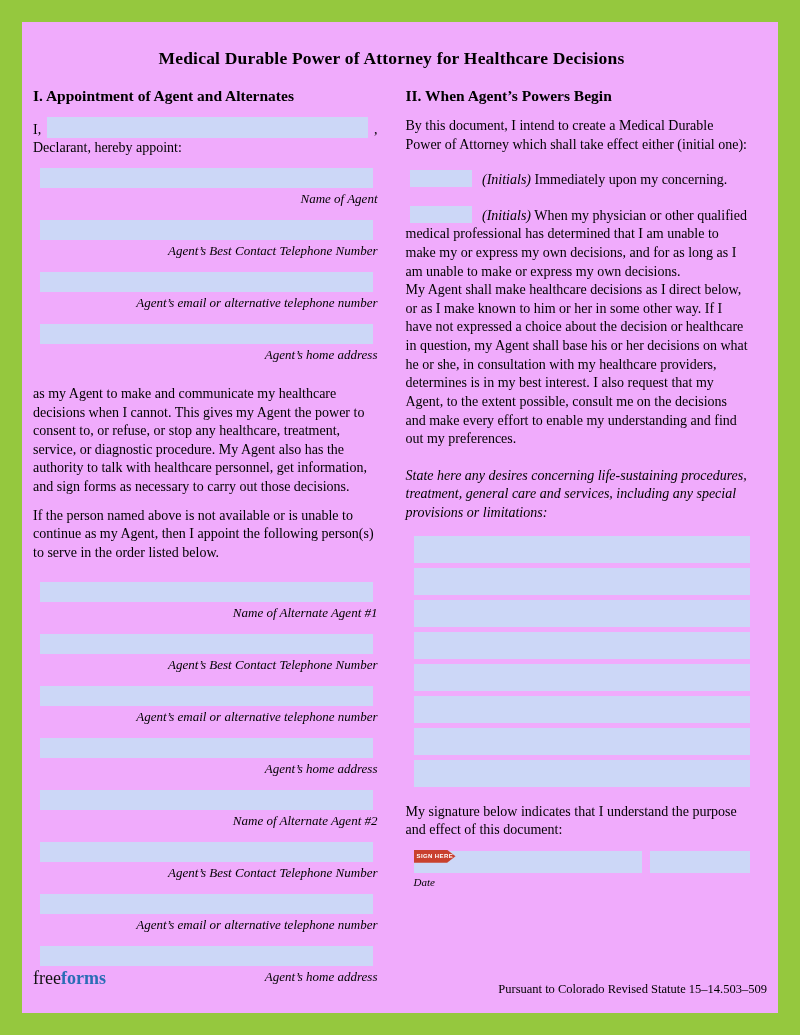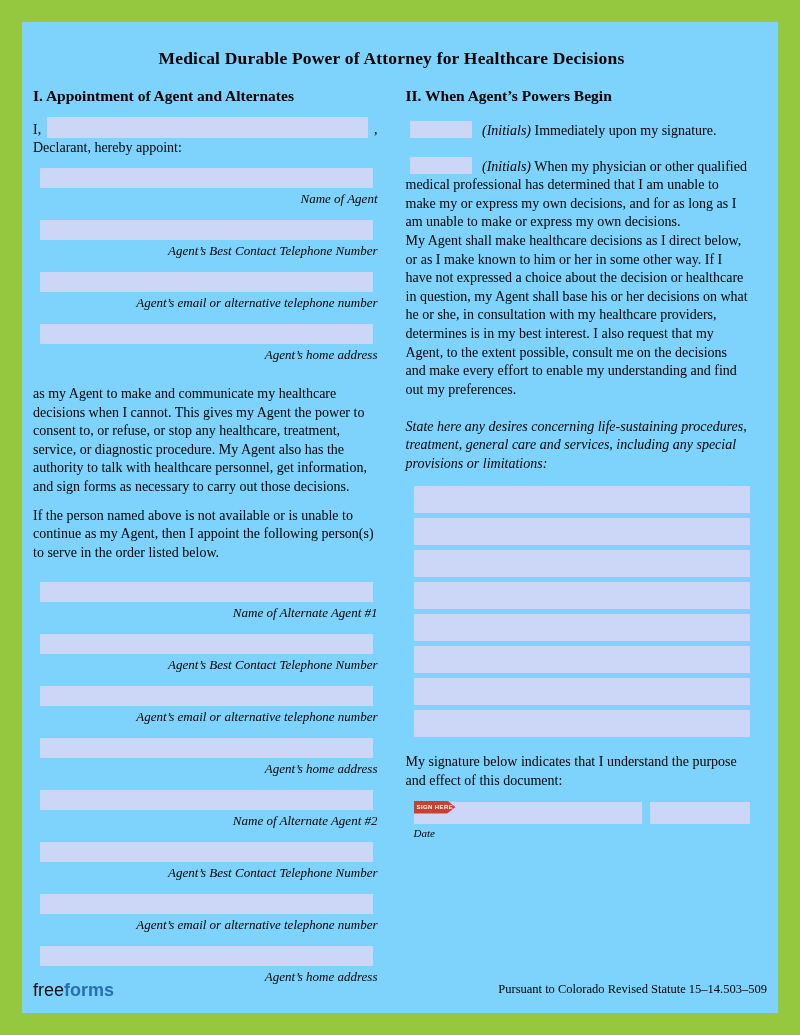--- a/index.html
+++ b/index.html
@@ -6,21 +6,21 @@
   html,body { width:800px; height:1035px; }
   body {
     background:#95c83e;
     font-family:"Liberation Serif", serif;
     color:#000;
     position:relative;
   }
   .page {
     position:absolute;
     left:22px; top:22px; right:22px; bottom:22px;
-    background:#7dd3fc;
+    background:#f0abfc;
     padding:26px 28px 0 11px;
   }
   .doc-title {
     text-align:center;
     font-weight:bold;
     font-size:17.5px;
     letter-spacing:0.2px;
   }
   .columns {
     display:flex;
@@ -127,22 +127,22 @@
     height:22px;
   }
   .footer-text {
     position:absolute;
     left:0; right:0; bottom:4px;
     text-align:right;
     font-size:12.5px;
   }
   .logo {
     position:absolute;
-    left:0; bottom:0;
-    font-family:Liberation Sans, sans-serif;
+    left:0; bottom:12px;
+    font-family:Liberation Serif, serif;
     font-size:18px;
   }
   .logo .free { color:#111111; font-weight:normal; }
   .logo .forms { color:#2a6db5; font-weight:bold; }
 </style>
 </head>
 <body>
 
 <div class="page">
 
@@ -210,25 +210,26 @@
         <div class="flabel">Agent’s email or alternative telephone number</div>
       </div>
       <div class="group">
         <div class="field"></div>
         <div class="flabel">Agent’s home address</div>
       </div>
     </div>
 
     <div class="col">
       <h2 class="sec">II. When Agent’s Powers Begin</h2>
+      <p class="body">By this document, I intend to create a Medical Durable Power of Attorney which shall take effect either (initial one):</p>
 
       <div class="init-opt">
         <span class="init-field"></span>
         <i>(Initials)</i>
-        <span>Immediately upon my signature.</span>
+        <span>Immediately upon my concerning.</span>
       </div>
 
       <div class="init-opt">
         <span class="init-field"></span>
         <i>(Initials)</i>
         <span>When my physician or other qualified medical professional has determined that I am unable to make my or express my own decisions, and for as long as I am unable to make or express my own decisions.</span>
       </div>
 
       <p class="body">My Agent shall make healthcare decisions as I direct below, or as I make known to him or her in some other way. If I have not expressed a choice about the decision or healthcare in question, my Agent shall base his or her decisions on what he or she, in consultation with my healthcare providers, determines is in my best interest. I also request that my Agent, to the extent possible, consult me on the decisions and make every effort to enable my understanding and find out my preferences.</p>
 

